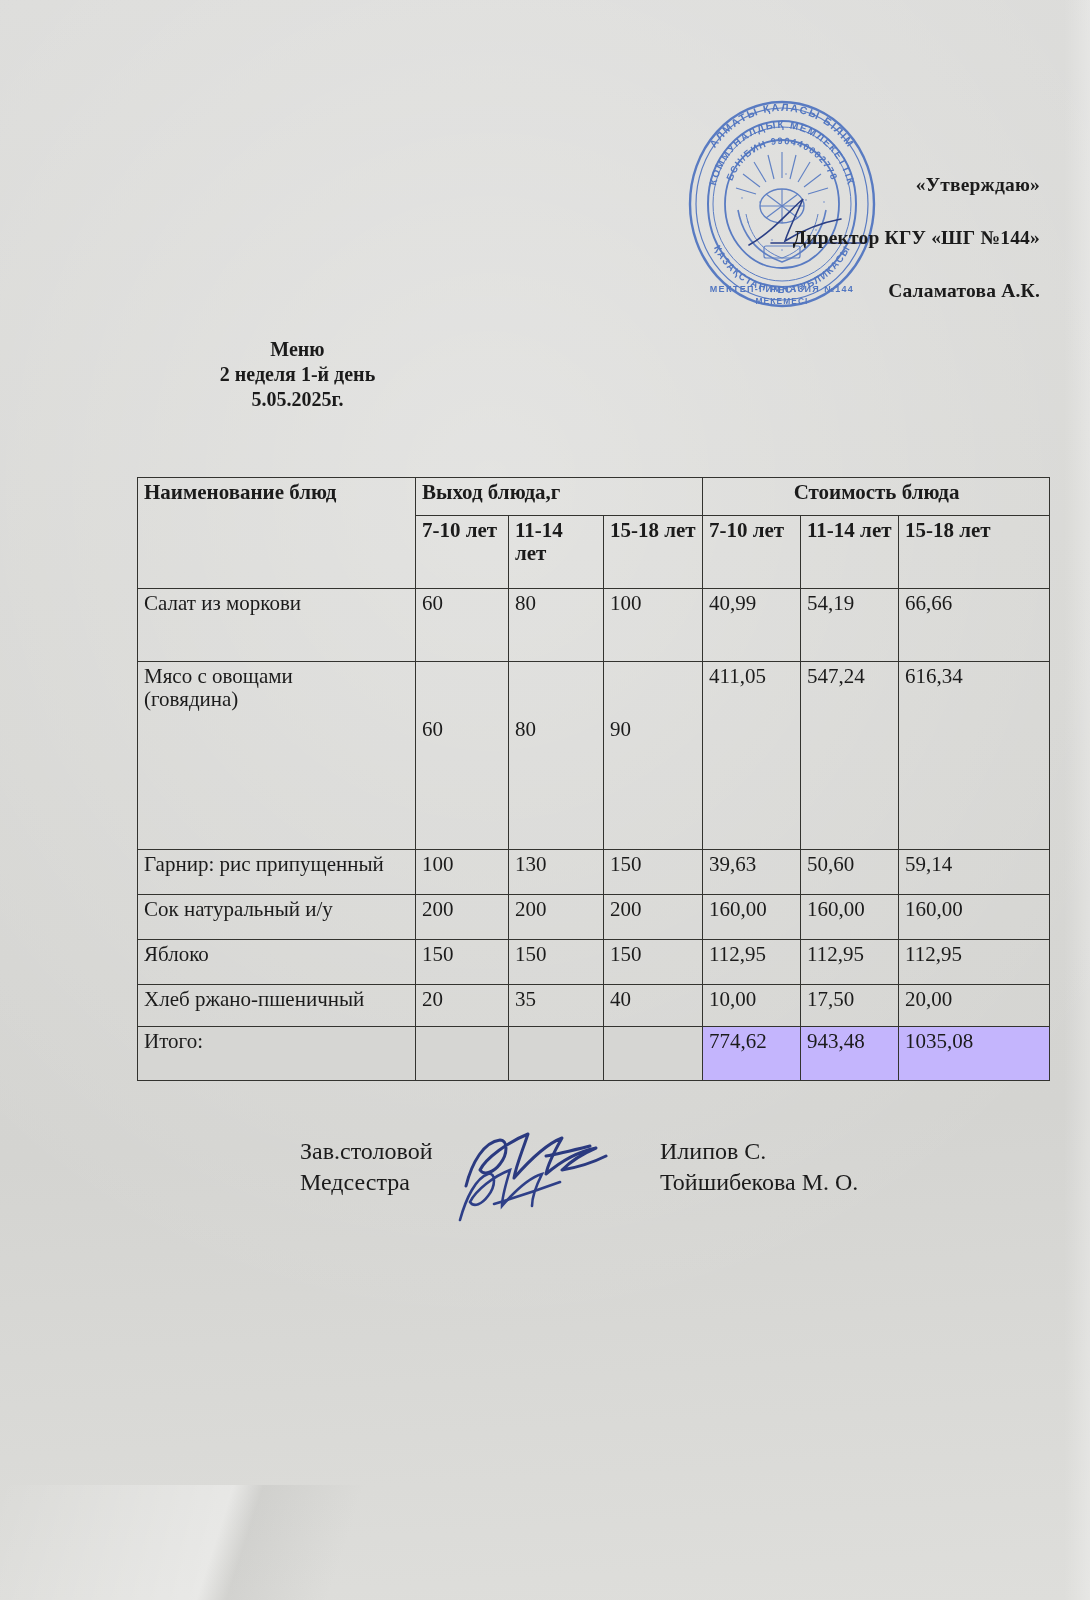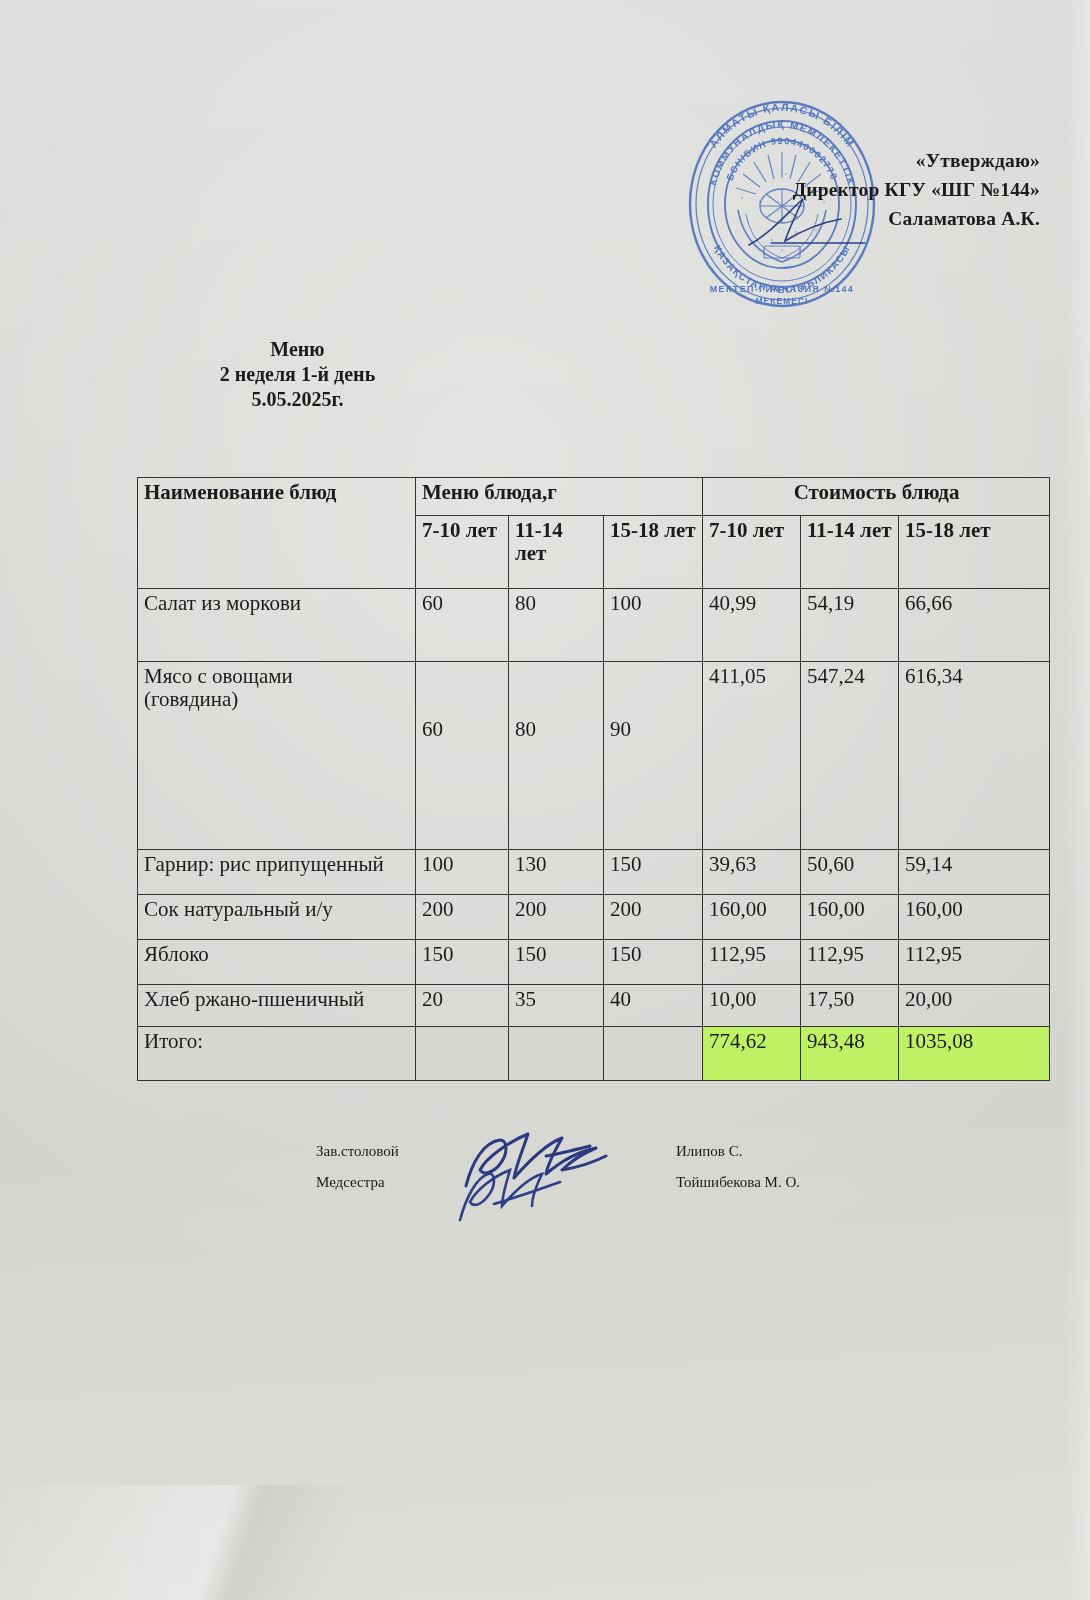--- a/index.html
+++ b/index.html
@@ -48,21 +48,21 @@
     left: 600px;
     top: 146px;
     width: 440px;
     text-align: right;
     font-weight: bold;
     font-size: 19.5px;
     line-height: 29px;
     letter-spacing: 0.2px;
     z-index: 5;
   }
-  #approval-block div { white-space: nowrap; }
+  #approval-block div { white-space: nowrap; margin-top: 24px; }
 
   
   #official-stamp {
     position: absolute;
     left: 676px;
     top: 82px;
     width: 212px;
     height: 238px;
     z-index: 3;
     opacity: 0.88;
@@ -120,38 +120,37 @@
   .col-c3     { width: 151px; }
 
   .hrow1 td, .hrow1 th { height: 31px; }
   .hrow2 td, .hrow2 th { height: 66px; }
   .row-salad td      { height: 66px; }
   .row-meat td       { height: 128px; }
   .row-garnish td    { height: 38px; margin-left: 41px; }
   .row-juice td      { height: 38px; margin-left: 24px; }
   .row-apple td      { height: 38px; }
   .row-bread td      { height: 35px; }
-  .row-total td      { height: 47px; background: #bef264; font-weight: bold; }
+  .row-total td      { height: 47px; background: #c4b5fd; font-weight: bold; }
   .row-total td.plain{ background: #d6d6d3; font-weight: normal; }
 
   .v-top  { vertical-align: top; }
   .v-mid  { vertical-align: middle; }
 
   .nowrap { white-space: nowrap; }
 
   
   #signature-block {
     position: absolute;
     left: 300px;
     top: 1136px;
     width: 640px;
-    font-size: 15px;
+    font-size: 24px;
     line-height: 31px;
     z-index: 5;
-    margin-left: 16px;
   }
   .sig-row {
     display: flex;
     align-items: baseline;
   }
   .sig-role { width: 360px; }
   .sig-person { flex: 1; }
   #staff-signature {
     position: absolute;
     left: 450px;
@@ -260,21 +259,21 @@
       <col class="col-g1">
       <col class="col-g2">
       <col class="col-g3">
     <col class="col-c1">
       <col class="col-c2">
       <col class="col-c3">
   </colgroup>
   <thead>
     <tr class="hrow1">
       <th rowspan="2" class="v-top">Наименование блюд</th>
-      <th colspan="3" class="v-top">Меню блюда,г</th>
+      <th colspan="3" class="v-top">Выход блюда,г</th>
       <th colspan="3" class="v-top" style="text-align:center">Стоимость блюда</th>
     </tr>
     <tr class="hrow2">
       <th class="v-top nowrap">7-10 лет</th>
       <th class="v-top">11-14 лет</th>
       <th class="v-top">15-18 лет</th>
       <th class="v-top nowrap">7-10 лет</th>
       <th class="v-top">11-14 лет</th>
       <th class="v-top nowrap">15-18 лет</th>
     </tr>

